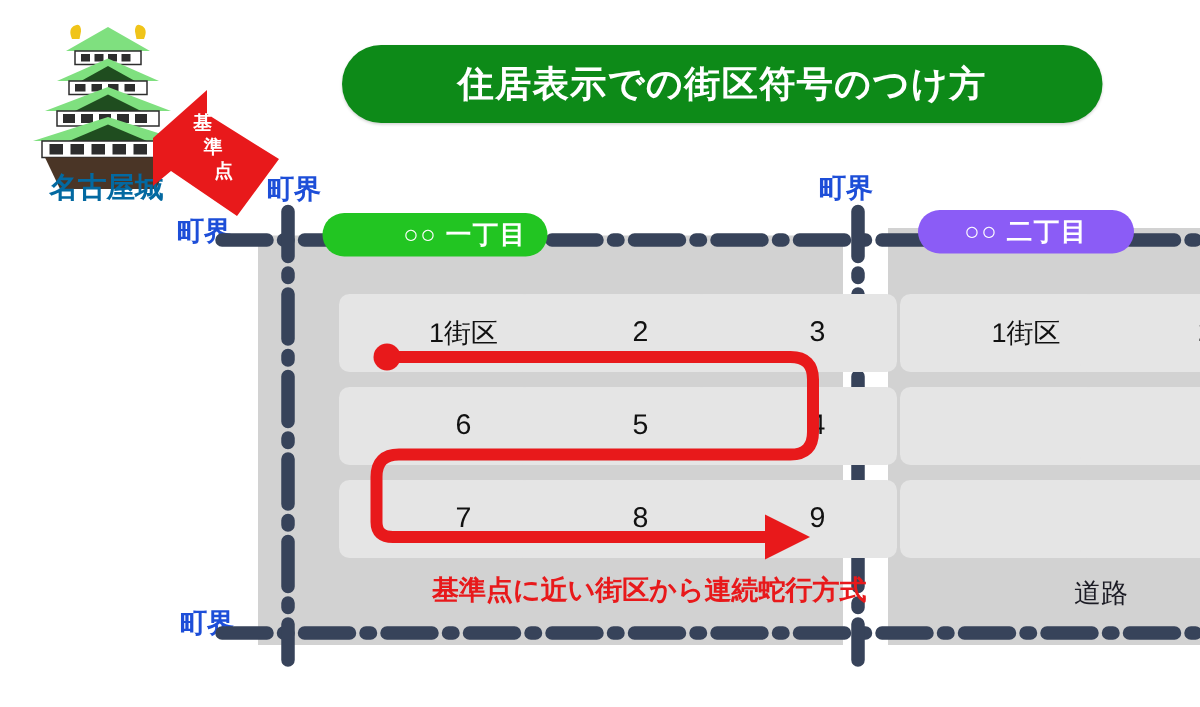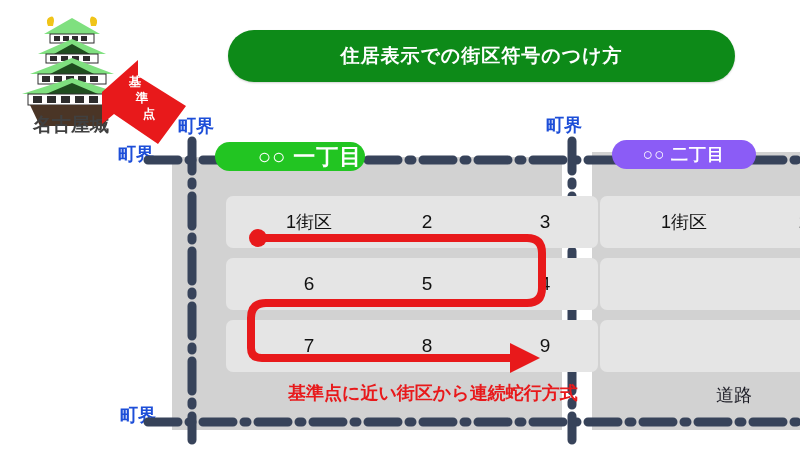--- a/index.html
+++ b/index.html
@@ -13,29 +13,29 @@
   #stage{position:absolute;left:0;top:0;width:800px;height:471px;}
 
   
   .title-pill{
     position:absolute;left:228px;top:30px;width:507px;height:52px;
     background:#0d8a18;border-radius:26px;
     display:flex;align-items:center;justify-content:center;
     box-shadow:0 1px 2px rgba(0,0,0,.18);
   }
   .title-pill span{
-    color:#ffffff;font-size:19px;font-weight:bold;letter-spacing:1px;
+    color:#ffffff;font-size:24px;font-weight:bold;letter-spacing:1px;
     white-space:nowrap;
   }
 
   
   .castle-wrap{position:absolute;left:16px;top:8px;width:112px;height:128px;}
   .castle-label{
     position:absolute;left:8px;top:112px;width:126px;text-align:center;
-    font-size:19px;font-weight:bold;color:#404040;white-space:nowrap;
+    font-size:19px;font-weight:bold;color:#0369a1;white-space:nowrap;
   }
 
   
   .ref-arrow{position:absolute;left:98px;top:58px;width:92px;height:88px;}
   .ref-arrow-text{
     position:absolute;left:122px;top:74px;width:36px;
     font-size:12.5px;font-weight:bold;color:#ffffff;
     line-height:16px;text-align:center;
     transform:rotate(0deg);
   }
@@ -151,21 +151,21 @@
     <line x1="148" y1="160" x2="800" y2="160" stroke="#37435a" stroke-width="9" stroke-dasharray="30 11 3 11" stroke-linecap="round"></line>
 
     <line x1="148" y1="422" x2="800" y2="422" stroke="#37435a" stroke-width="9" stroke-dasharray="30 11 3 11" stroke-linecap="round"></line>
 
     <line x1="192" y1="141" x2="192" y2="440" stroke="#37435a" stroke-width="9" stroke-dasharray="30 11 3 11" stroke-linecap="round"></line>
 
     <line x1="572" y1="141" x2="572" y2="440" stroke="#37435a" stroke-width="9" stroke-dasharray="30 11 3 11" stroke-linecap="round"></line>
   </svg>
 
   <div style="position:absolute;left:215px;top:142px;width:150px;height:29px;background:#22c522;border-radius:15px;display:flex;align-items:center;justify-content:center;">
-    <span style="color:#ffffff;font-size:22px;font-weight:bold;white-space:nowrap;letter-spacing:1px;margin-left:40px;">○○ 一丁目</span>
+    <span style="color:#ffffff;font-size:17px;font-weight:bold;white-space:nowrap;letter-spacing:1px;margin-left:40px;">○○ 一丁目</span>
   </div>
 
   <div style="position:absolute;left:612px;top:140px;width:144px;height:29px;background:#8b5cf6;border-radius:15px;display:flex;align-items:center;justify-content:center;">
     <span style="color:#ffffff;font-size:17px;font-weight:bold;white-space:nowrap;letter-spacing:1px;">○○ 二丁目</span>
   </div>
 
   <div class="tile named" style="left:226px;top:196px;width:106px;height:52px;">1街区</div>
   <div class="tile" style="left:344px;top:196px;width:106px;height:52px;">2</div>
   <div class="tile" style="left:462px;top:196px;width:106px;height:52px;">3</div>
 

